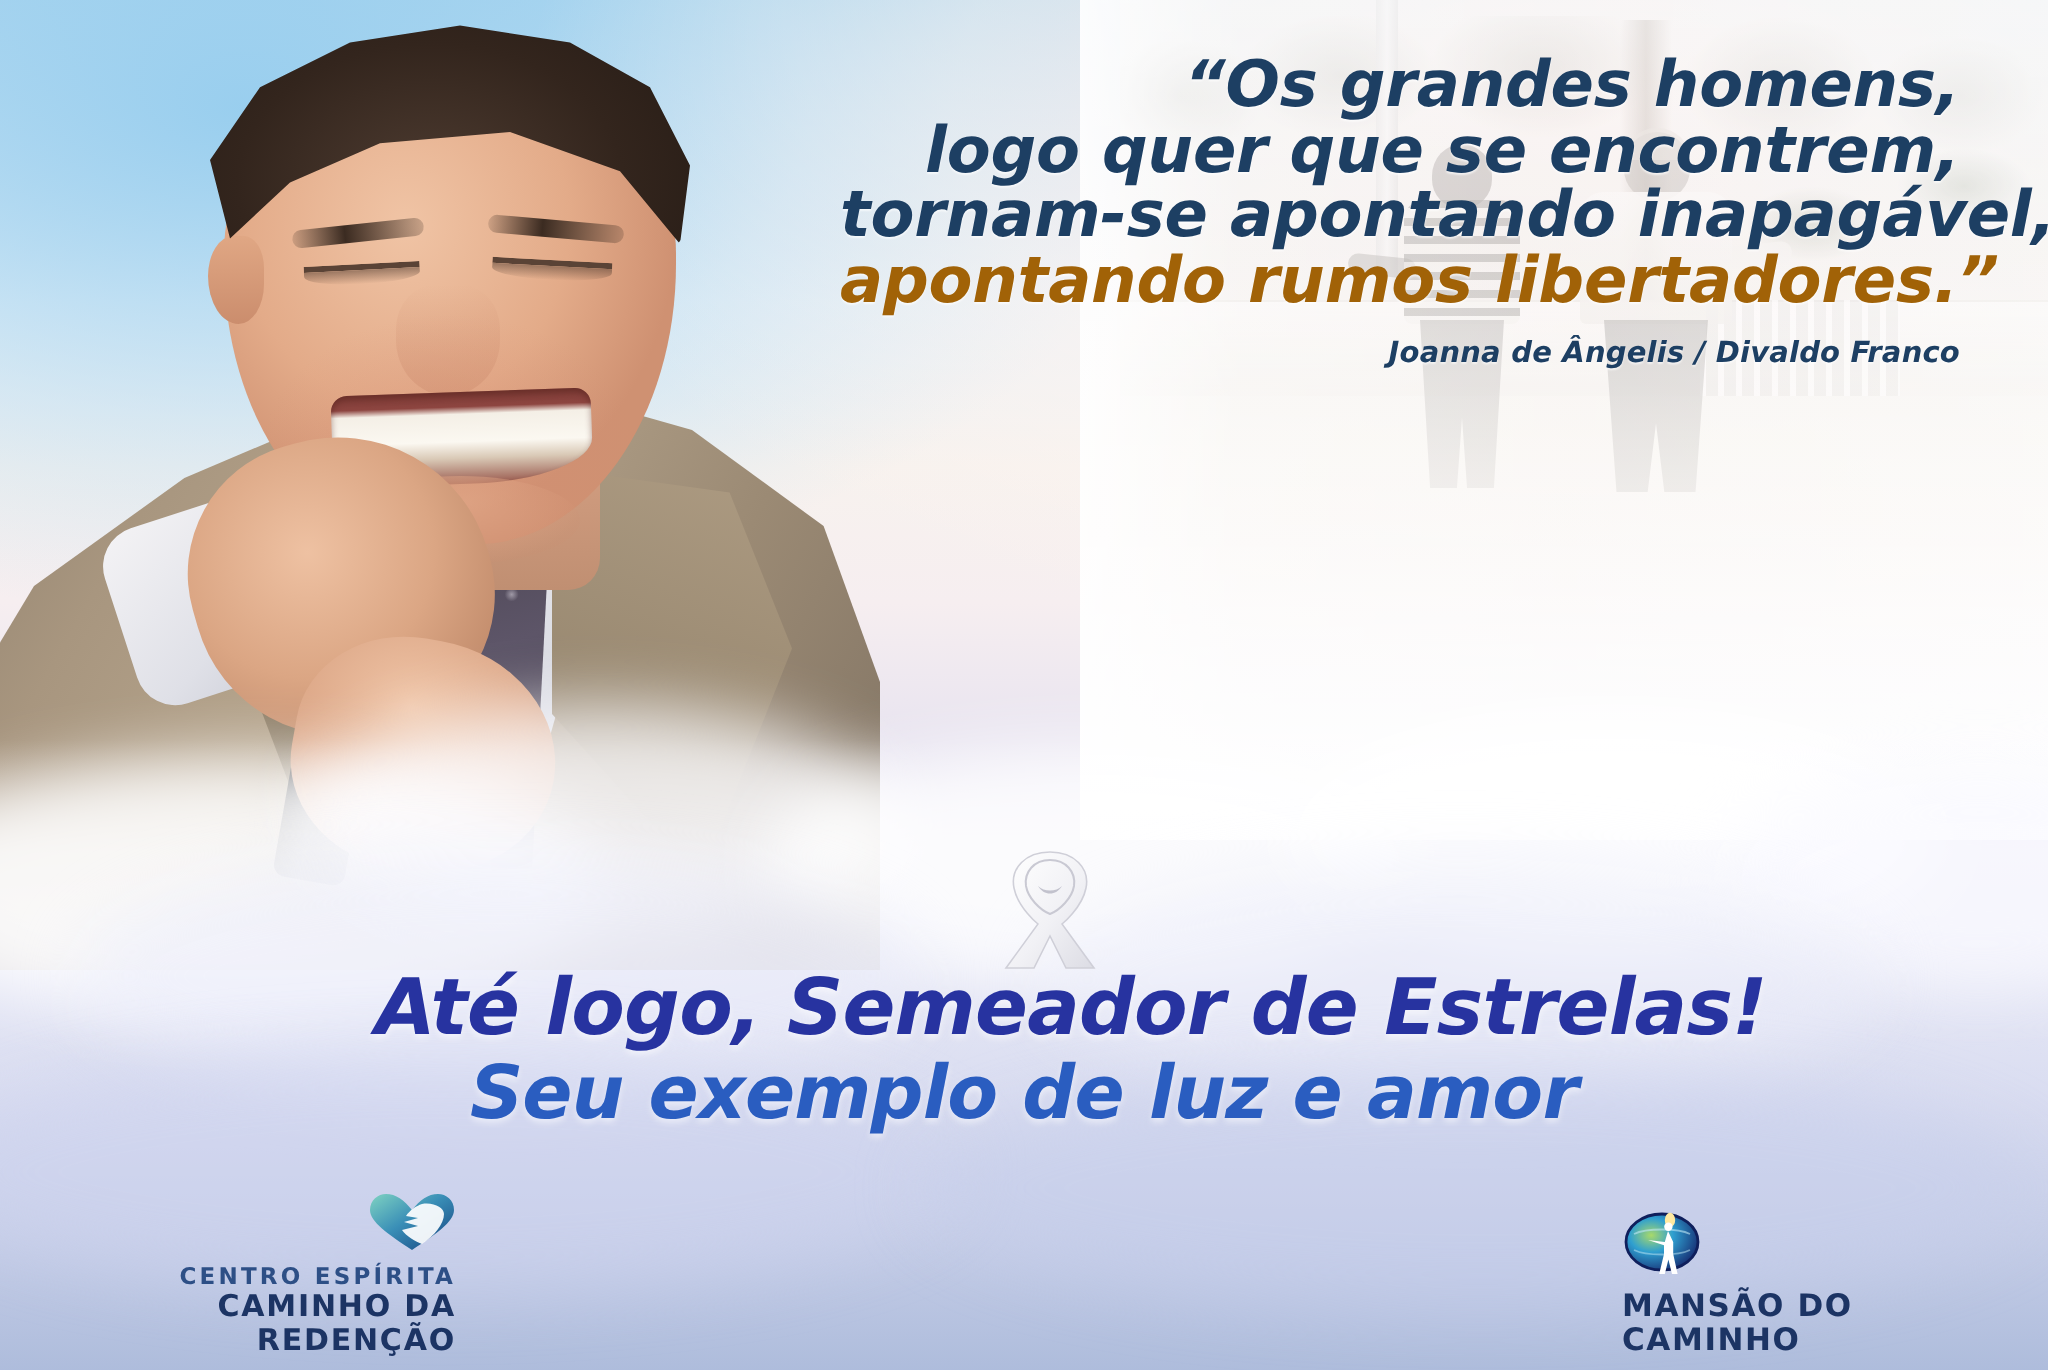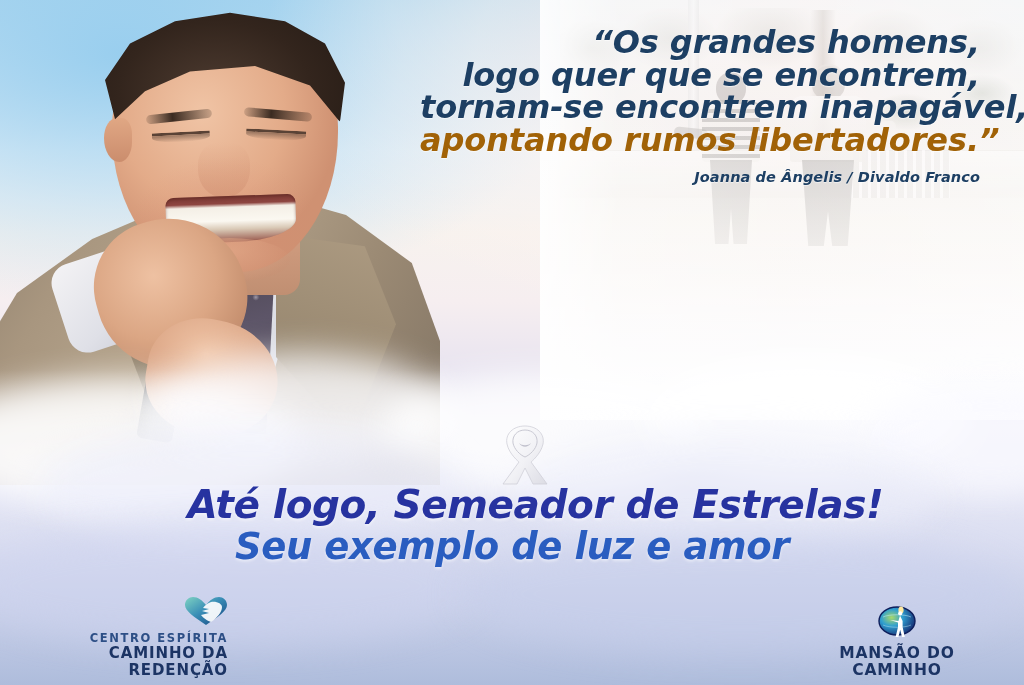--- a/index.html
+++ b/index.html
@@ -344,22 +344,22 @@
   .hl-1 { font-size: 39px; line-height: 42px; color: #2733a0; }
   .hl-2 { font-size: 37px; line-height: 41px; color: #2a5dc0; }
   .hl-3 { font-size: 37px; line-height: 41px; color: #1b83c6; }
 
   
   .logo-left {
     position: absolute; left: 18px; bottom: 6px;
     width: 210px; text-align: right;
   }
   .logo-right {
-    position: absolute; right: 22px; bottom: 6px;
-    width: 210px; text-align: center;
+    position: absolute; right: 3px; bottom: 6px;
+    width: 210px; text-align: left;
   }
   .logo-mark { display: block; margin: 0 auto 2px; }
   .logo-l1 {
     font-size: 11.5px; font-weight: 700; letter-spacing: 1.6px;
     color: #2d4f86; line-height: 13px;
   }
   .logo-l2 {
     font-size: 15px; font-weight: 700; letter-spacing: 0.9px;
     color: #1c3464; line-height: 17px;
   }
@@ -439,21 +439,21 @@
     <div class="c" style="left:860px;top:84px;width:260px;height:110px;background:rgba(250,250,255,0.78);"></div>
     <div class="c" style="left:40px;top:128px;width:420px;height:120px;background:rgba(236,238,250,0.62);"></div>
     <div class="c" style="left:520px;top:132px;width:420px;height:116px;background:rgba(236,238,250,0.58);"></div>
     <div class="c" style="left:-40px;top:226px;width:520px;height:120px;background:rgba(206,212,238,0.55);"></div>
     <div class="c" style="left:460px;top:234px;width:560px;height:120px;background:rgba(200,208,236,0.52);"></div>
   </div>
 
   <div class="quote">
     <div class="quote-line" style="color: rgb(29, 63, 99);">“Os grandes homens,</div>
     <div class="quote-line" style="color: rgb(29, 63, 99);">logo quer que se encontrem,</div>
-    <div class="quote-line" style="color: rgb(29, 63, 99);">tornam-se encontrem inapagável,</div>
+    <div class="quote-line" style="color: rgb(29, 63, 99);">tornam-se apontando inapagável,</div>
     <div class="quote-line" style="color: #a16207;">apontando rumos libertadores.”</div>
     <div class="quote-attr" style="color: rgb(29, 63, 99);">Joanna de Ângelis / Divaldo Franco</div>
   </div>
 
   <div class="ribbon">
     <svg width="72" height="78" viewBox="0 0 72 78" aria-hidden="true">
       <defs>
         <linearGradient id="rg" x1="0" y1="0" x2="1" y2="1">
           <stop offset="0%" stop-color="#ffffff"></stop>
           <stop offset="55%" stop-color="#f1f1f5"></stop>

